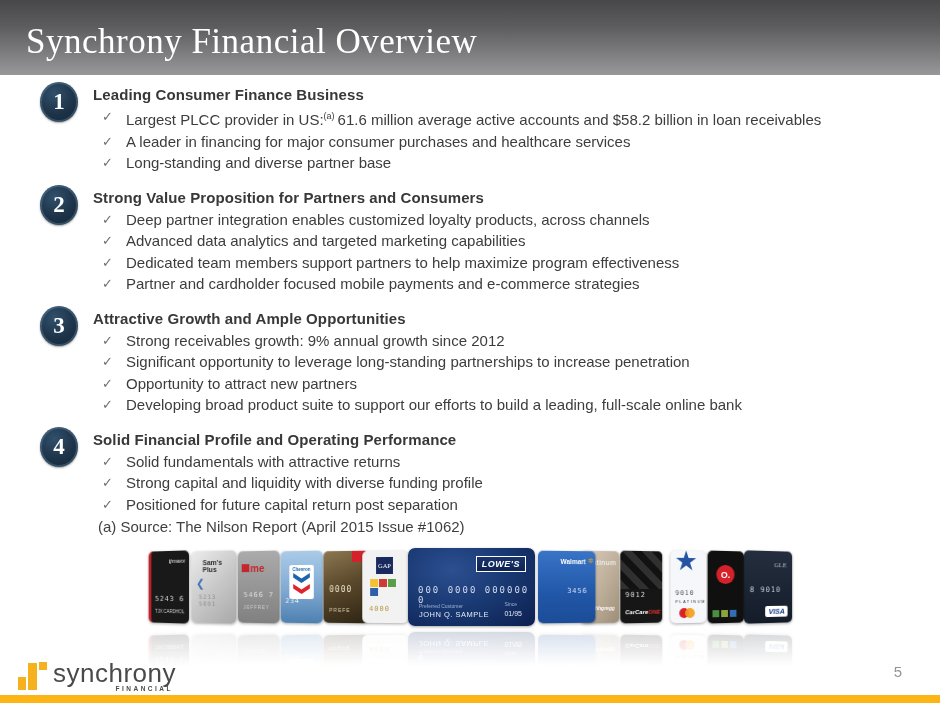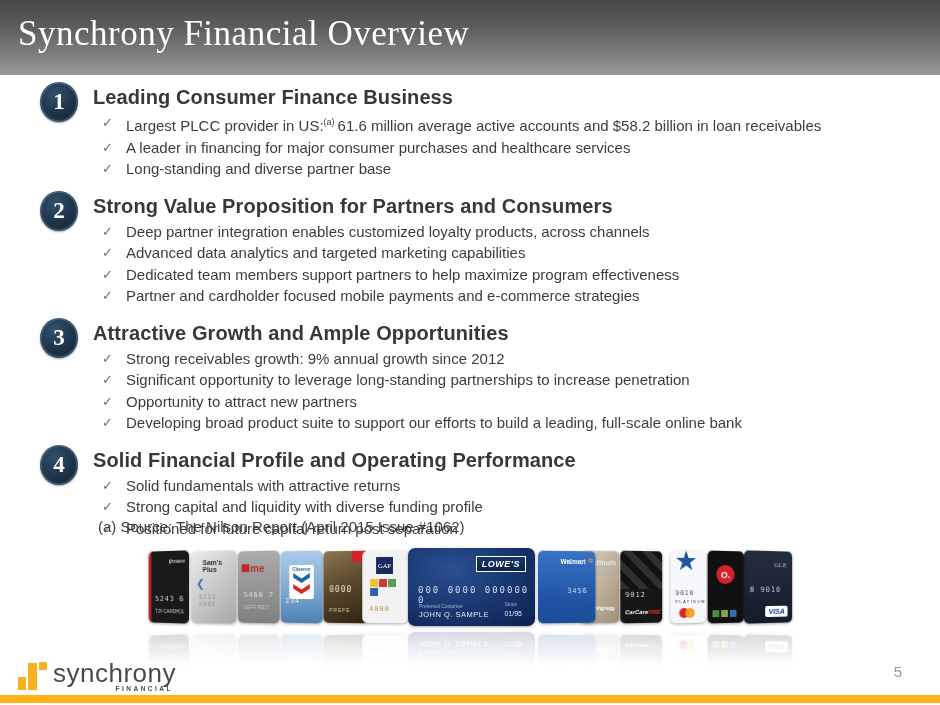--- a/index.html
+++ b/index.html
@@ -2,32 +2,32 @@
 <html><head>
 <meta charset="utf-8">
 <style>
   html,body{margin:0;padding:0;}
   body{font-family:"Liberation Sans",sans-serif;background:#e9e9e9;}
   #slide{position:relative;width:940px;height:705px;background:#ffffff;overflow:hidden;margin:0 auto;}
 
   
   .title-bar{position:absolute;top:0;left:0;width:940px;height:75px;
     background:linear-gradient(to bottom,#48484a 0%,#5c5c5e 35%,#98989a 100%);}
-  .title-bar h1{margin:0;padding:14px 0 0 18px;font-family:"Liberation Serif",serif;
+  .title-bar h1{margin:8px;padding:14px 0 0 18px;font-family:"Liberation Serif",serif;
     font-weight:400;font-size:35px;color:#ffffff;letter-spacing:0.5px;}
 
   
   .points{position:absolute;top:80px;left:0;width:940px;}
   .point{display:flex;padding-left:40px;margin-bottom:9px;}
   .badge{width:38px;height:40px;border-radius:50%;flex-shrink:0;margin-right:15px;margin-top:2px;
     background:radial-gradient(circle at 38% 30%,#31506c 0%,#1d3348 55%,#142535 100%);
     box-shadow:inset 0 0 0 2px rgba(110,145,175,0.35), 0 1px 2px rgba(0,0,0,0.35);
     display:flex;align-items:center;justify-content:center;}
   .badge span{font-family:"Liberation Serif",serif;font-weight:700;font-size:23px;color:#ffffff;}
-  .point h2{margin:6px 0 3px 0;font-size:20px;color:#383838;letter-spacing:0.1px;}
+  .point h2{margin:6px 0 3px 0;font-size:15px;color:#383838;letter-spacing:0.1px;}
   .bullet{display:flex;line-height:21.5px;font-size:15px;color:#3d3d3d;}
   .check{width:24px;padding-left:9px;flex-shrink:0;color:#6e6e6e;font-size:13px;}
   .sup{vertical-align:super;font-size:9px;margin-right:3px;}
 
   .footnote{position:absolute;top:518px;left:98px;font-size:15px;color:#3f3f3f;}
 
   
   .cards{position:absolute;top:548px;left:147px;width:650px;height:80px;
     -webkit-box-reflect:below 2px linear-gradient(to bottom,transparent 55%,rgba(0,0,0,0.18));}
   .card{position:absolute;top:3px;height:72px;border-radius:5px;overflow:hidden;color:#fff;

